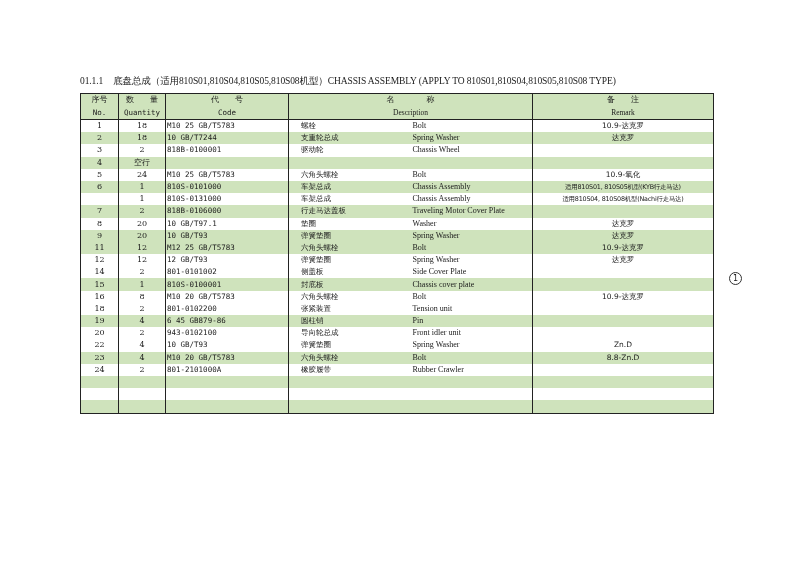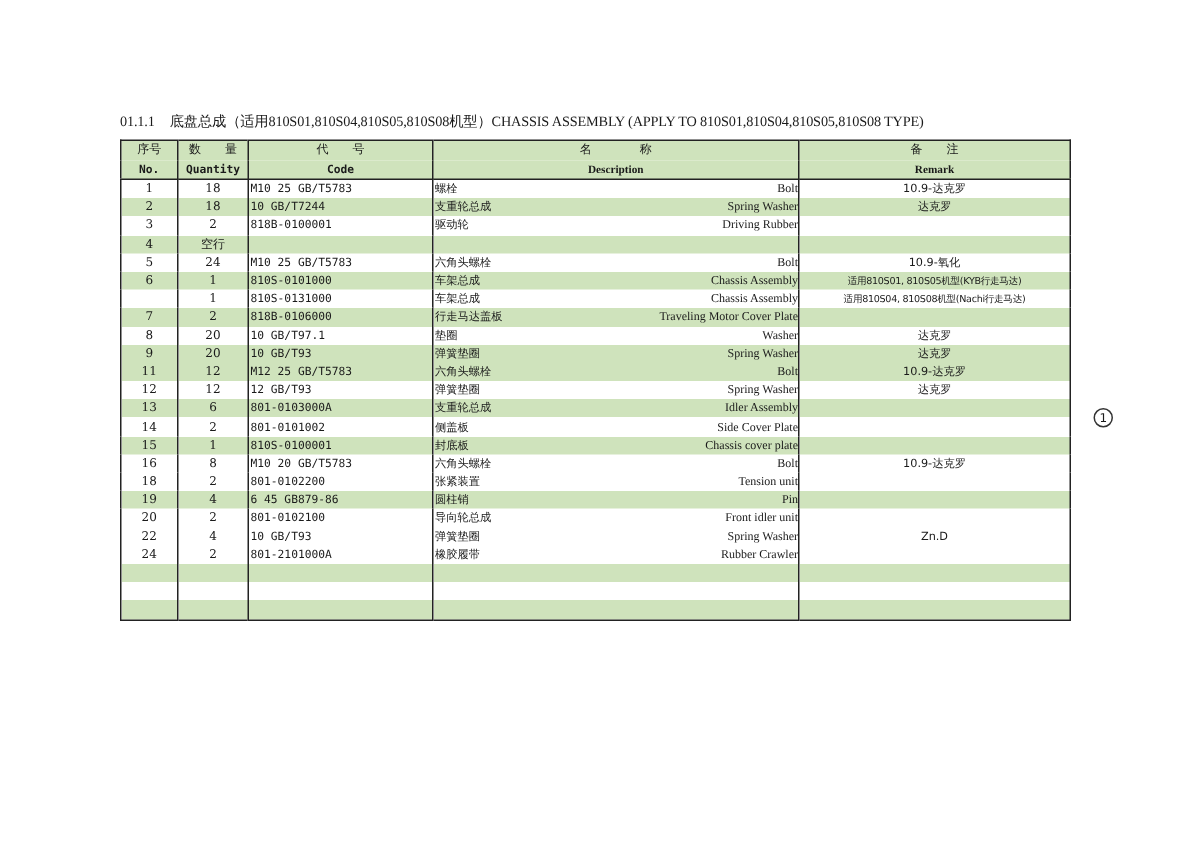--- a/index.html
+++ b/index.html
@@ -7,28 +7,28 @@
   .title { position: absolute; left: 80px; top: 75px; font-size: 9.5px; font-family: "Liberation Serif", serif; white-space: nowrap; letter-spacing: -0.1px; text-align: center; }
   .title span { margin-right: 10px; }
   table { position: absolute; left: 80px; top: 93px; border-collapse: collapse; width: 633px; table-layout: fixed; font-size: 8px; }
   col.c-no { width: 38px; }
   col.c-qty { width: 47px; }
   col.c-code { width: 123px; }
   col.c-cn { width: 123px; }
   col.c-en { width: 121px; }
   col.c-rem { width: 181px; }
   th { background: #cfe3bc; font-weight: normal; height: 12.5px; line-height: 12px; padding: 0; font-size: 8px; font-family: "DejaVu Sans Mono", monospace; }
-  th.sub { font-size: 7.5px; font-weight: bold; }
+  th.sub { font-size: 7.5px; }
   td { height: 12.2px; line-height: 12px; padding: 0; white-space: nowrap; overflow: hidden; }
   tr.g td { background: #cfe3bc; }
   tr.w td { background: #ffffff; }
   .no, .qty, .rem { text-align: center; }
   .code { font-family: "DejaVu Sans Mono", "Liberation Mono", monospace; font-size: 7.5px; padding-left: 1px; }
-  .cn { font-family: "DejaVu Sans", sans-serif; font-size: 7.5px; padding-left: 1px; }
-  .en { font-family: "Liberation Serif", serif; font-size: 8px; padding-left: 1px; text-align: right; }
+  .cn { font-family: "DejaVu Sans", sans-serif; font-size: 7.5px; padding-left: 12px; }
+  .en { font-family: "Liberation Serif", serif; font-size: 8px; padding-left: 1px; }
   .rem { font-family: "DejaVu Sans", sans-serif; font-size: 7.5px; }
   .rem.small { font-size: 6.4px; letter-spacing: -0.2px; }
   table, .bl { border: 1.4px solid #222; }
   td.v, th.v { border-right: 1.4px solid #222; }
   td.cnv, th.cnv { border-right: none; }
   td.env { border-right: 1.4px solid #222; }
   thead tr.h2 th { border-bottom: 1px solid #222; }
   .circle { position: absolute; left: 729px; top: 272px; width: 11px; height: 11px; border: 1px solid #333; border-radius: 50%; font-size: 8px; line-height: 11px; text-align: center; font-family: "DejaVu Sans", sans-serif; }
 </style>
 </head>
@@ -78,21 +78,21 @@
         <td class="code v">10 GB/T7244</td>
         <td class="cn cnv">支重轮总成</td>
         <td class="en env">Spring Washer</td>
         <td class="rem">达克罗</td>
       </tr>
       <tr class="w">
         <td class="no v">3</td>
         <td class="qty v">2</td>
         <td class="code v">818B-0100001</td>
         <td class="cn cnv">驱动轮</td>
-        <td class="en env">Driving Rubber</td>
+        <td class="en env">Chassis Wheel</td>
         <td class="rem"></td>
       </tr>
       <tr class="g">
         <td class="no v">4</td>
         <td class="qty v">空行</td>
         <td class="code v"></td>
         <td class="cn cnv"></td>
         <td class="en env"></td>
         <td class="rem"></td>
       </tr>
@@ -153,28 +153,20 @@
         <td class="rem">10.9-达克罗</td>
       </tr>
       <tr class="w">
         <td class="no v">12</td>
         <td class="qty v">12</td>
         <td class="code v">12 GB/T93</td>
         <td class="cn cnv">弹簧垫圈</td>
         <td class="en env">Spring Washer</td>
         <td class="rem">达克罗</td>
       </tr>
-      <tr class="g">
-        <td class="no v">13</td>
-        <td class="qty v">6</td>
-        <td class="code v">801-0103000A</td>
-        <td class="cn cnv">支重轮总成</td>
-        <td class="en env">Idler Assembly</td>
-        <td class="rem"></td>
-      </tr>
       <tr class="w">
         <td class="no v">14</td>
         <td class="qty v">2</td>
         <td class="code v">801-0101002</td>
         <td class="cn cnv">侧盖板</td>
         <td class="en env">Side Cover Plate</td>
         <td class="rem"></td>
       </tr>
       <tr class="g">
         <td class="no v">15</td>
@@ -204,33 +196,41 @@
         <td class="no v">19</td>
         <td class="qty v">4</td>
         <td class="code v">6  45 GB879-86</td>
         <td class="cn cnv">圆柱销</td>
         <td class="en env">Pin</td>
         <td class="rem"></td>
       </tr>
       <tr class="w">
         <td class="no v">20</td>
         <td class="qty v">2</td>
-        <td class="code v">801-0102100</td>
+        <td class="code v">943-0102100</td>
         <td class="cn cnv">导向轮总成</td>
         <td class="en env">Front idler unit</td>
         <td class="rem"></td>
       </tr>
       <tr class="w">
         <td class="no v">22</td>
         <td class="qty v">4</td>
         <td class="code v">10 GB/T93</td>
         <td class="cn cnv">弹簧垫圈</td>
         <td class="en env">Spring Washer</td>
         <td class="rem">Zn.D</td>
       </tr>
+      <tr class="g">
+        <td class="no v">23</td>
+        <td class="qty v">4</td>
+        <td class="code v">M10  20 GB/T5783</td>
+        <td class="cn cnv">六角头螺栓</td>
+        <td class="en env">Bolt</td>
+        <td class="rem">8.8-Zn.D</td>
+      </tr>
       <tr class="w">
         <td class="no v">24</td>
         <td class="qty v">2</td>
         <td class="code v">801-2101000A</td>
         <td class="cn cnv">橡胶履带</td>
         <td class="en env">Rubber Crawler</td>
         <td class="rem"></td>
       </tr>
       <tr class="g">
         <td class="no v"></td>

